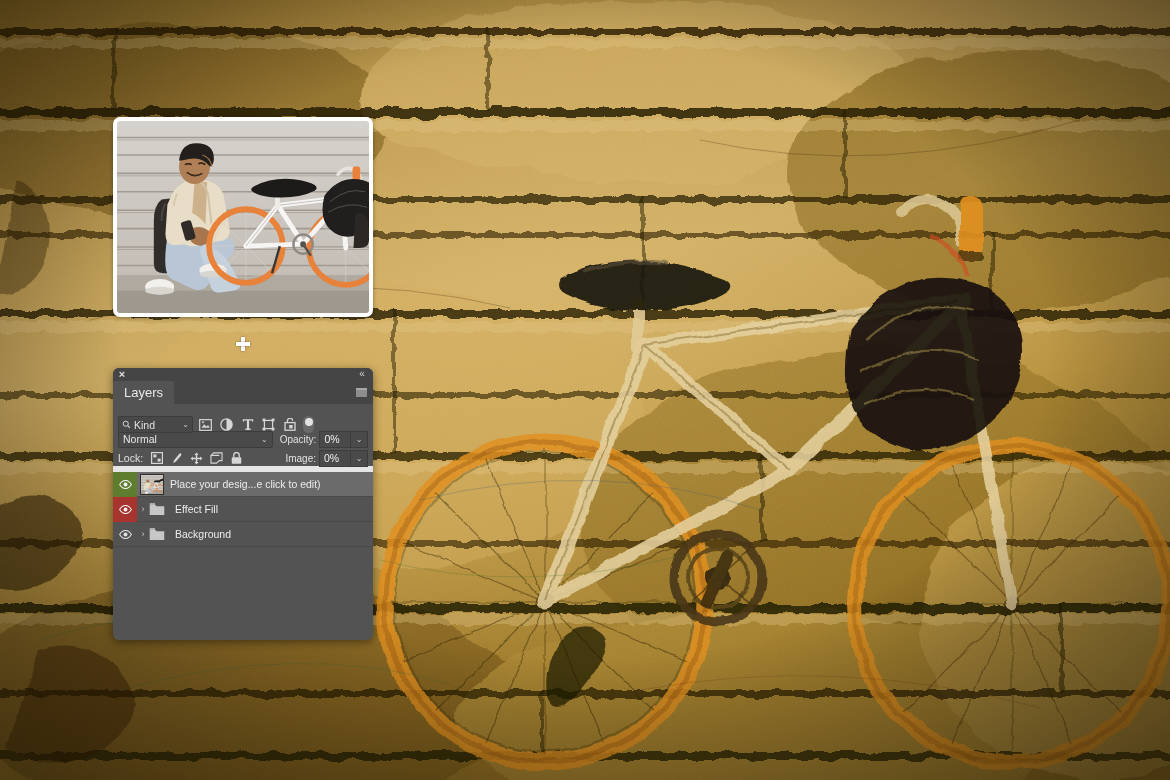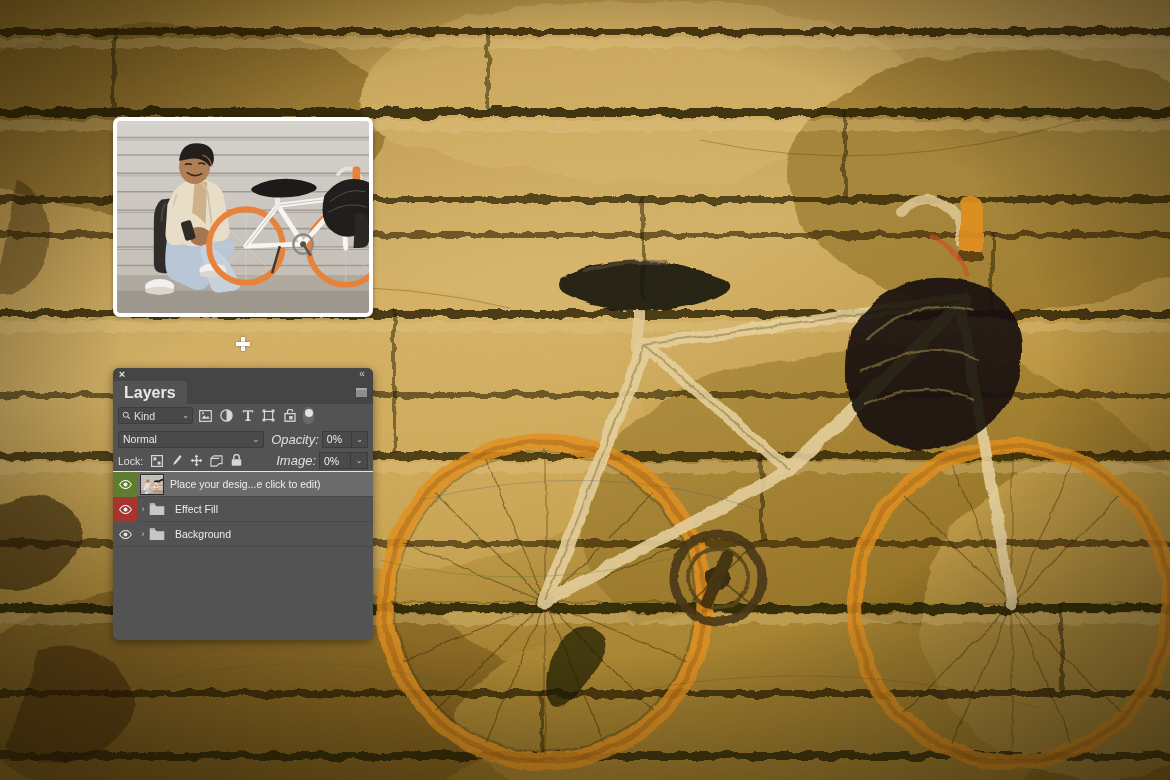--- a/index.html
+++ b/index.html
@@ -77,36 +77,36 @@
   
   .tabbar {
     height:23px; background:#454545;
     display:flex; align-items:flex-end;
     position:relative;
   }
   .tab {
     height:23px; padding:0 11px;
     display:flex; align-items:center;
     background:#535353; color:#e8e8e8;
-    font-size:16px; font-weight:bold;
+    font-size:13px; font-weight:normal;
     border-top-left-radius:3px; border-top-right-radius:3px;
     cursor:pointer;
   }
   .panel-menu {
     position:absolute; right:6px; top:7px;
     width:11px; height:9px;
     background:#8d8d8d;
     border-top:2px solid #a8a8a8;
     cursor:pointer;
   }
 
   
   .filter-row {
-    height:24px; display:flex; align-items:flex-end;
-    padding:4px 5px; gap:0;
+    height:24px; display:flex; align-items:flex-start;
+    padding:12px 5px; gap:0;
     background:#535353;
   }
   .kind-select {
     width:75px; height:17px;
     background:#484848; border:1px solid #3c3c3c; border-radius:2px;
     display:flex; align-items:center; padding:0 3px;
     font-size:10.5px; color:#e0e0e0;
     cursor:pointer; position:relative;
   }
   .kind-select .magn { margin-right:3px; flex:0 0 auto; }
@@ -135,35 +135,35 @@
   }
   .blend-select {
     width:156px; height:17px;
     background:#4a4a4a; border:1px solid #3c3c3c; border-radius:2px;
     display:flex; align-items:center; padding:0 4px;
     font-size:10.5px; color:#e8e8e8; cursor:pointer;
   }
   .blend-select .bl { flex:1 1 auto; }
   .blend-select .cv { flex:0 0 auto; font-size:8px; color:#cfcfcf; }
 
-  .fld-label { font-size:13px; color:#e0e0e0; margin-left:7px; margin-right:3px; white-space:nowrap;font-style:italic; }
+  .fld-label { font-size:10px; color:#e0e0e0; margin-left:7px; margin-right:3px; white-space:nowrap; }
   .num-box {
     width:32px; height:17px;
     background:#4a4a4a; border:1px solid #3c3c3c;
     display:flex; align-items:center; padding-left:4px;
     font-size:10.5px; color:#f0f0f0; cursor:text;
   }
   .num-chev {
     width:17px; height:17px;
     background:#4a4a4a; border:1px solid #3c3c3c; border-left:none;
     display:flex; align-items:center; justify-content:center;
     font-size:8px; color:#cfcfcf; cursor:pointer;
   }
 
-  .lock-row { border-bottom:1px solid #e5e5e5; }
+  .lock-row { border-bottom:6px solid #e5e5e5; }
   .lock-label { font-size:10.5px; color:#e0e0e0; margin-right:5px; }
   .lic {
     width:17px; height:17px; margin-right:3px;
     display:flex; align-items:center; justify-content:center; cursor:pointer;
   }
   .spacer { flex:1 1 auto; }
 
   
   .layer-list { background:#535353; }
   .layer-row {

